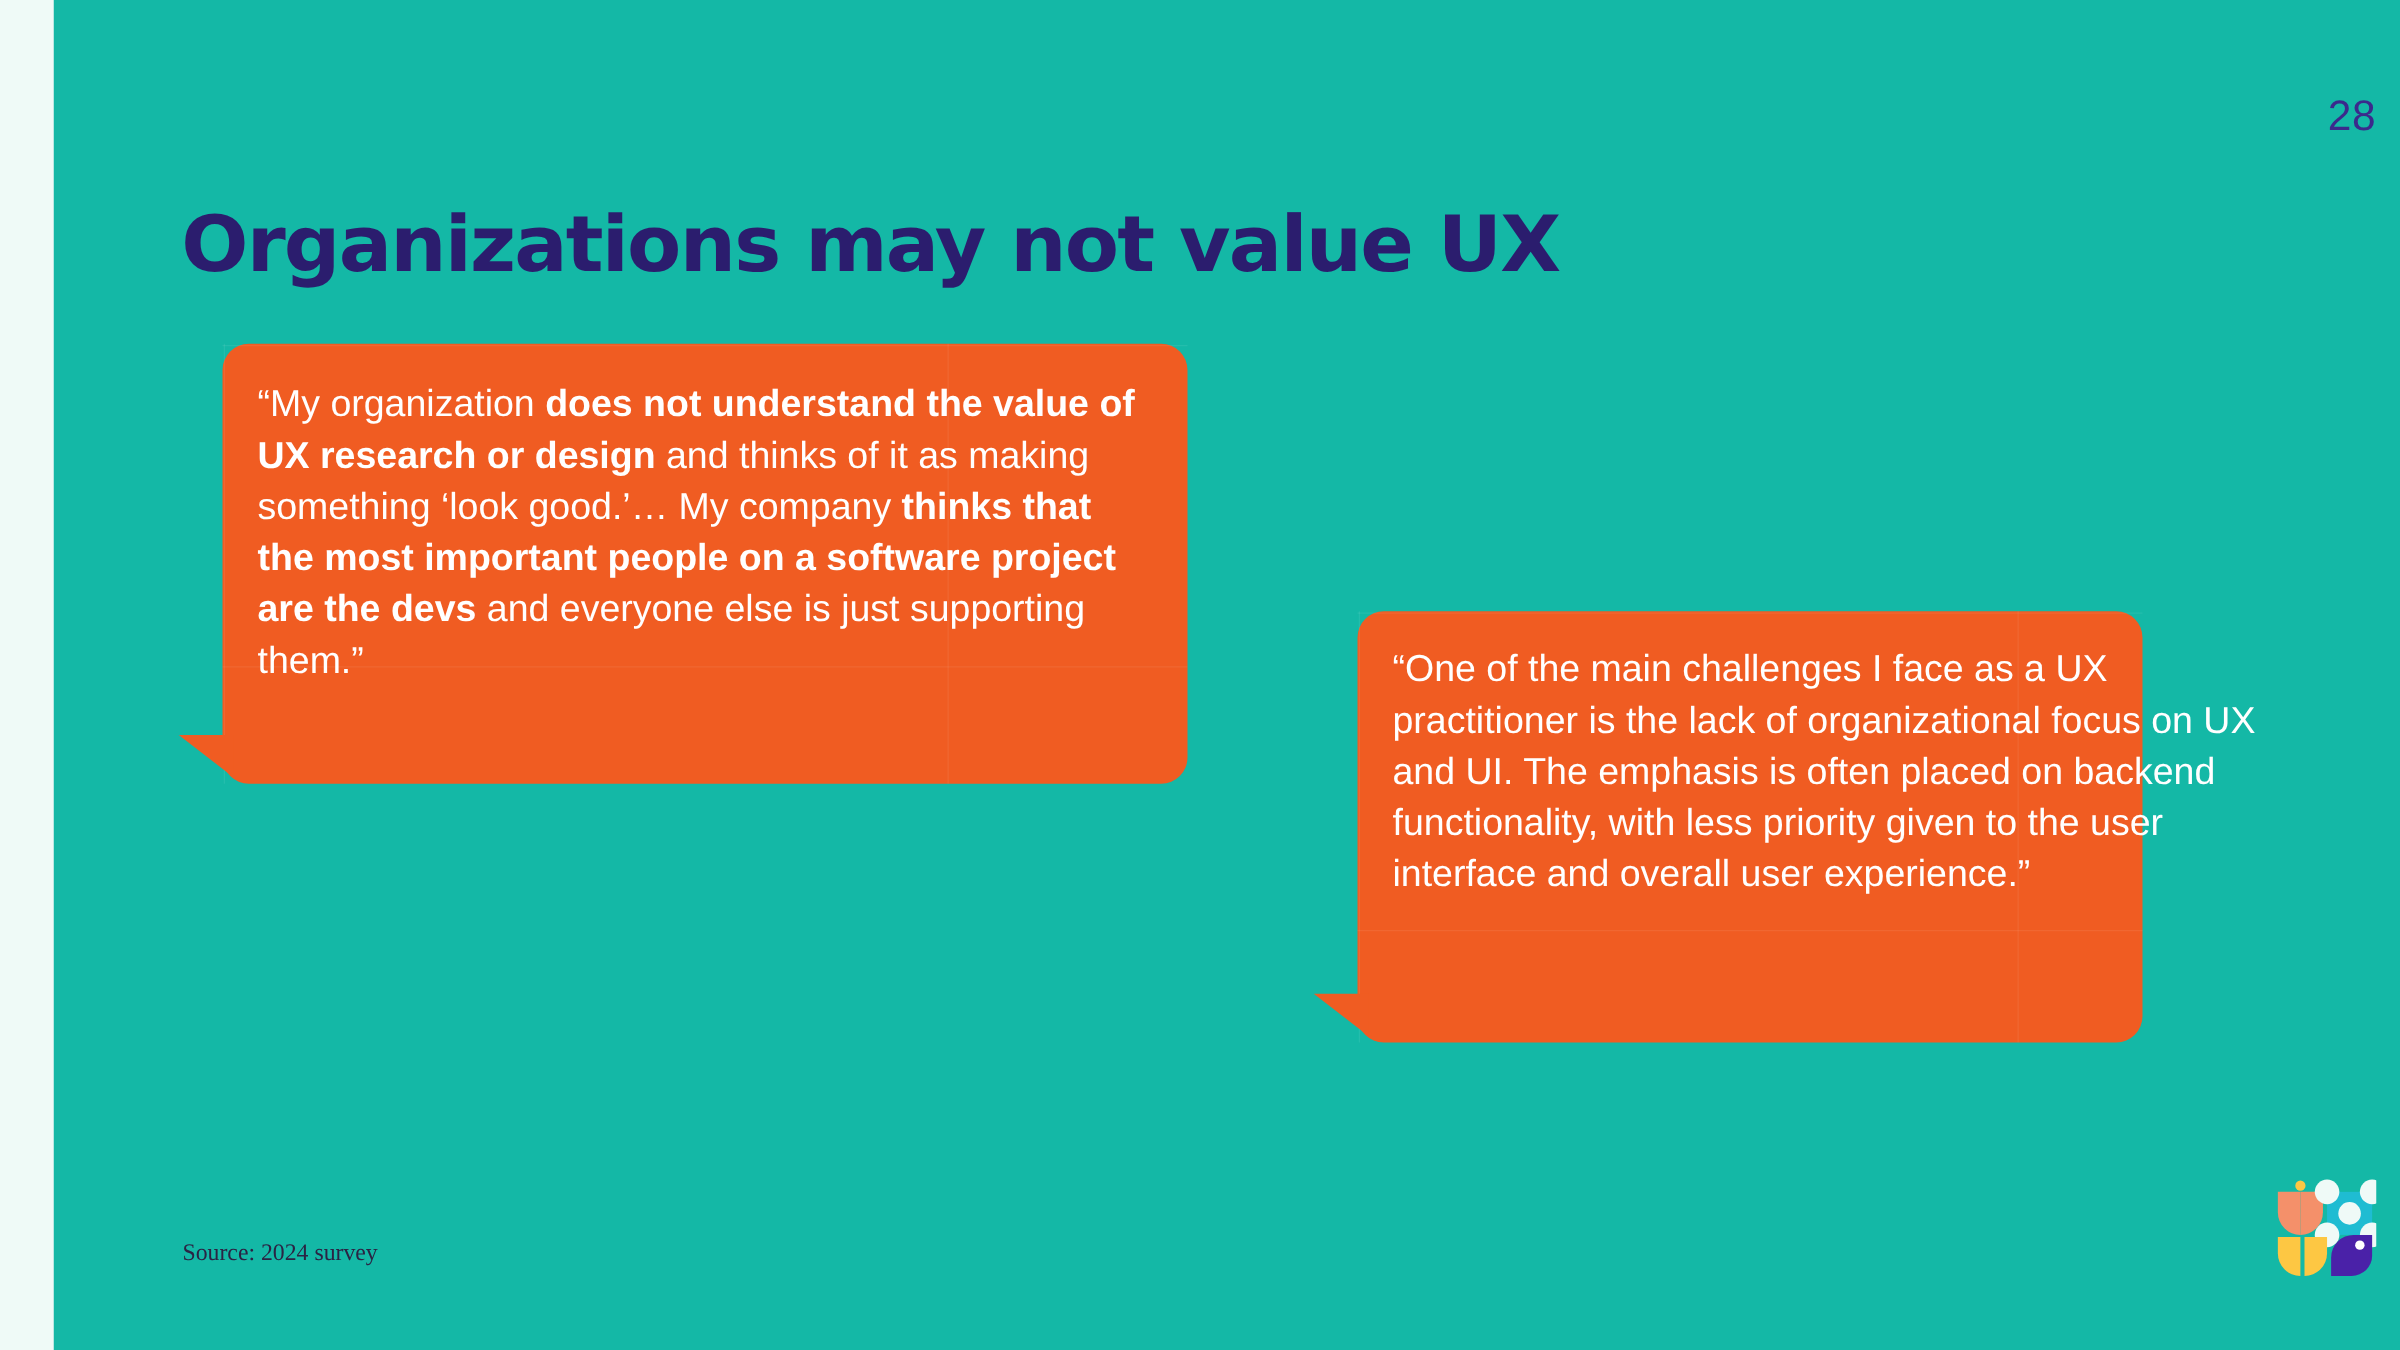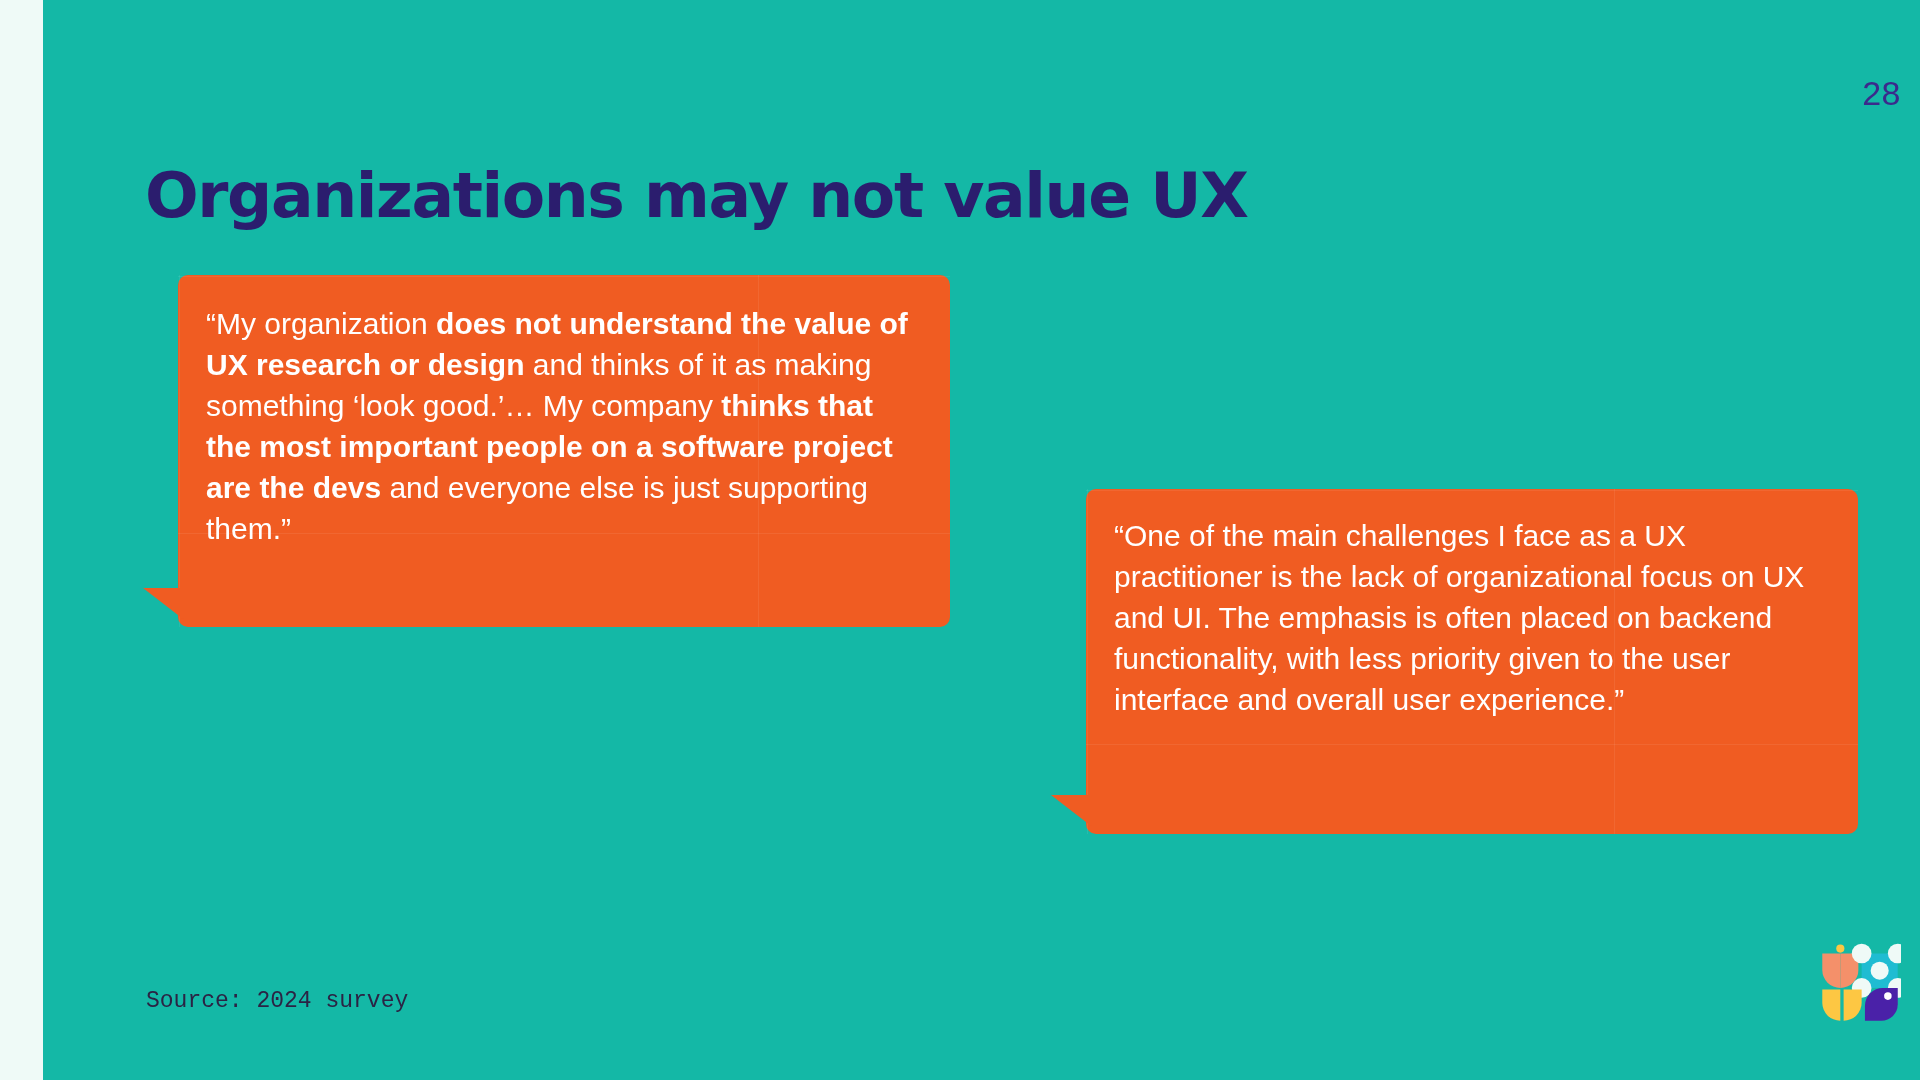--- a/index.html
+++ b/index.html
@@ -47,21 +47,21 @@
     font-family: "DejaVu Sans", sans-serif;
     transform: scaleX(1.02);
     transform-origin: left center;
     white-space: nowrap;
   }
 
   
   .bubble {
     position: absolute;
     background: #f05c22;
-    border-radius: 10px;
+    border-radius: 21px;
     box-sizing: border-box;
   }
   
   .bubble .seam-v {
     position: absolute;
     top: 0;
     bottom: 0;
     width: 1px;
     background: rgba(255,255,255,0.07);
     pointer-events: none;
@@ -127,21 +127,21 @@
     position: absolute;
     left: 28px;
     top: 274px;
     width: 712px;
   }
 
   
   #bubble-two {
     left: 1043px;
     top: 489px;
-    width: 772px;
+    width: 628px;
     height: 345px;
   }
   #bubble-two-tail {
     left: 1008px;
     top: 795px;
     border-width: 0 44px 34px 0;
     border-color: transparent #f05c22 transparent transparent;
   }
   #bubble-two .quote-text {
     position: absolute;
@@ -156,23 +156,23 @@
     left: 28px;
     top: 270px;
     width: 712px;
   }
 
   
   #footer-source {
     position: absolute;
     left: 103px;
     bottom: 66px;
-    font-size: 23px;
+    font-size: 19px;
     color: #2b2344;
-    font-family: Liberation Mono, monospace;
+    font-family: Liberation Serif, serif;
   }
 
   
   #brand-logo {
     position: absolute;
     right: 62px;
     bottom: 56px;
     width: 82px;
     height: 82px;
   }

